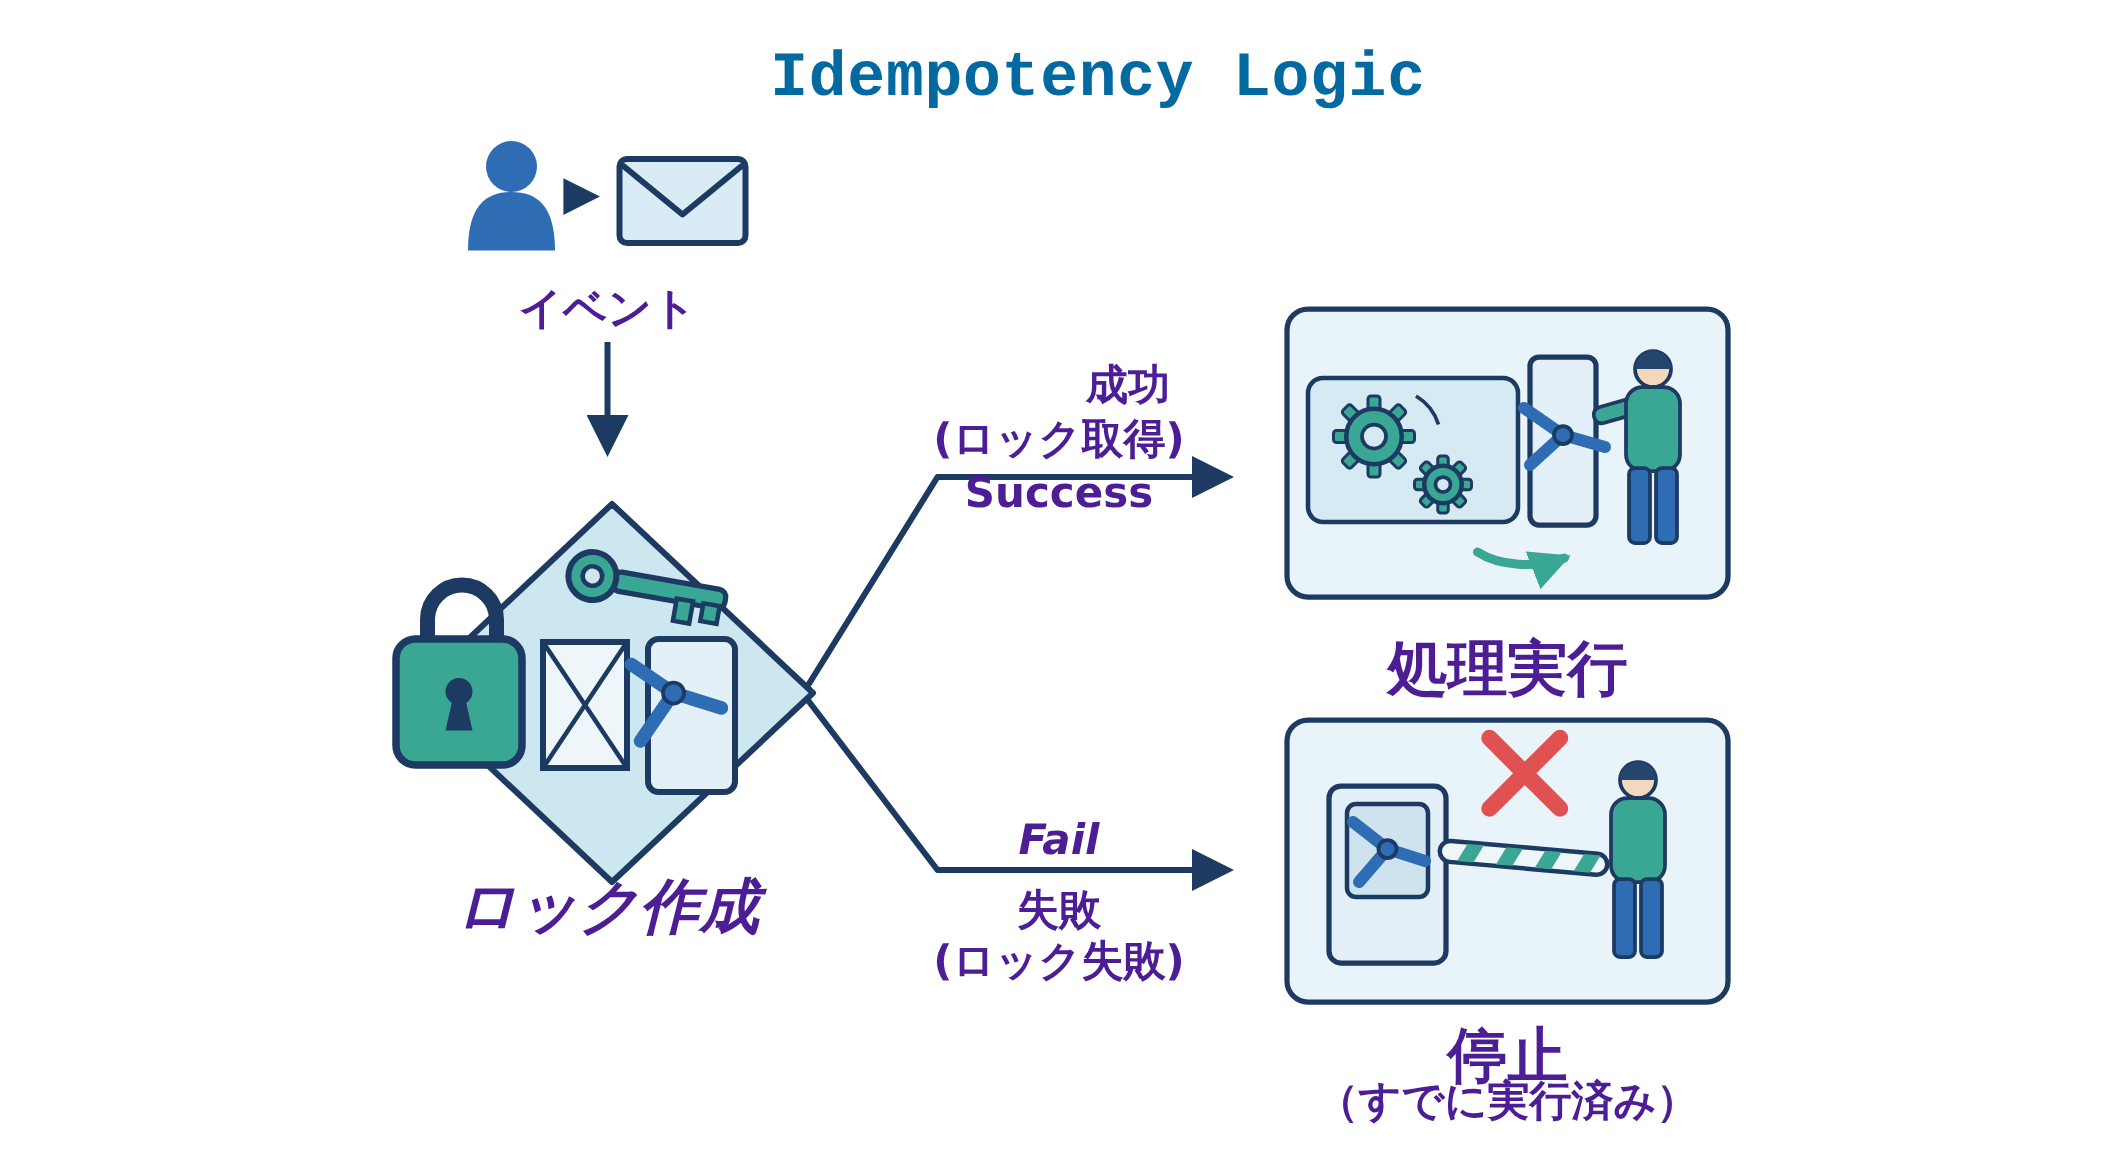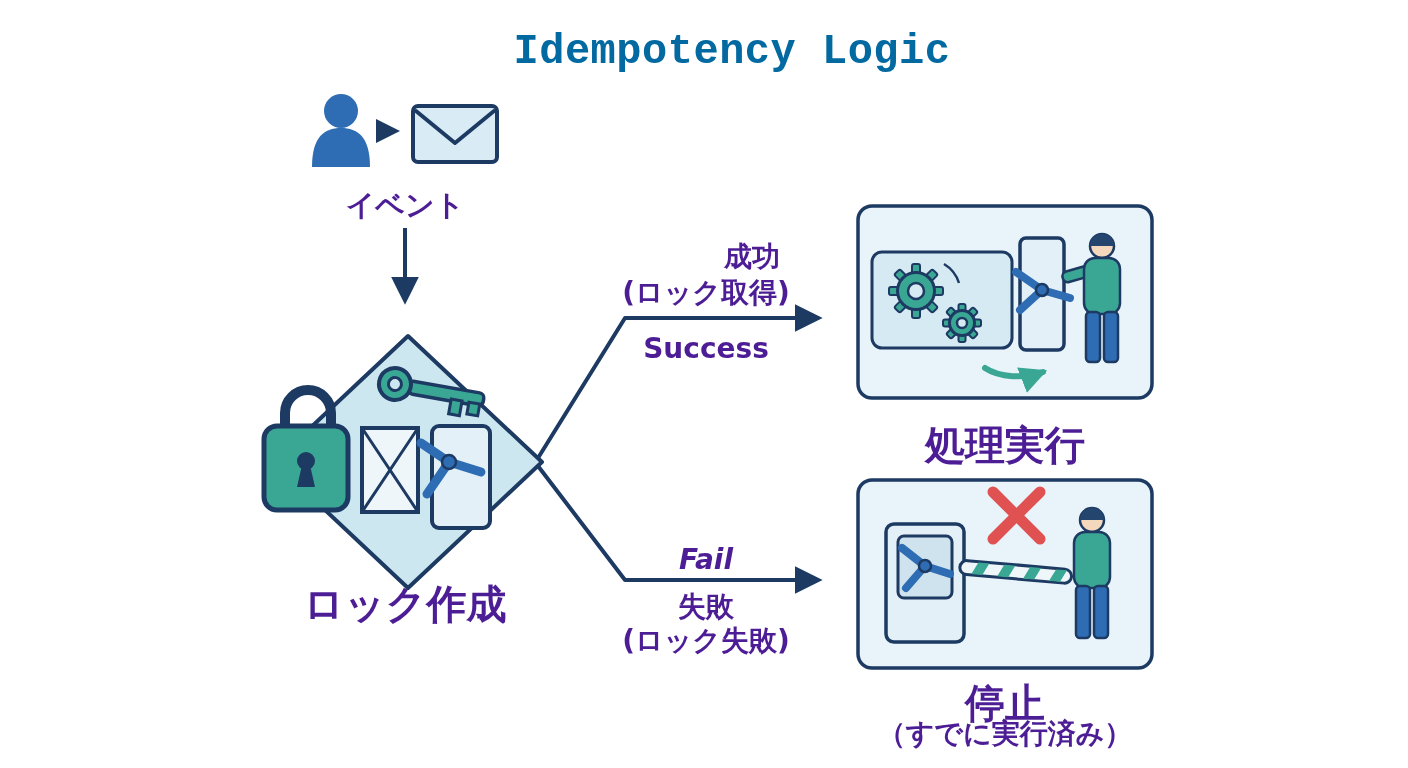--- a/index.html
+++ b/index.html
@@ -171,25 +171,25 @@
         <rect x="1076" y="586" width="14" height="52" rx="4" fill="#2e6db4" stroke="#1d3a63" stroke-width="2.5"></rect>
         <rect x="1094" y="586" width="14" height="52" rx="4" fill="#2e6db4" stroke="#1d3a63" stroke-width="2.5"></rect>
       </g>
     </g>
   </svg>
 
   <div class="title">Idempotency Logic</div>
 
   <div class="label jp-mid" style="left:405px;top:186px;font-size:29px;">イベント</div>
 
-  <div class="label jp-big" style="left:405px;top:577px;">ロック作成</div>
+  <div class="label jp-big" style="left:405px;top:577px;font-style:italic;">ロック作成</div>
 
   <div class="label jp-mid" style="left:706px;top:238px;margin-left:46px;">成功</div>
   <div class="label jp-mid" style="left:706px;top:274px;text-align:center;">(ロック取得)</div>
-  <div class="label en-mid" style="left:706px;top:332px;text-align:right;">Success</div>
+  <div class="label en-mid" style="left:706px;top:312px;text-align:right;">Success</div>
 
   <div class="label en-mid" style="left:706px;top:543px;font-style:italic;">Fail</div>
   <div class="label jp-mid" style="left:706px;top:588px;">失敗</div>
   <div class="label jp-mid" style="left:706px;top:622px;">(ロック失敗)</div>
 
   <div class="label jp-big" style="left:1005px;top:418px;">処理実行</div>
 
   <div class="label jp-big" style="left:1005px;top:676px;">停止</div>
   <div class="label jp-mid" style="left:1005px;top:715px;">（すでに実行済み）</div>
 

